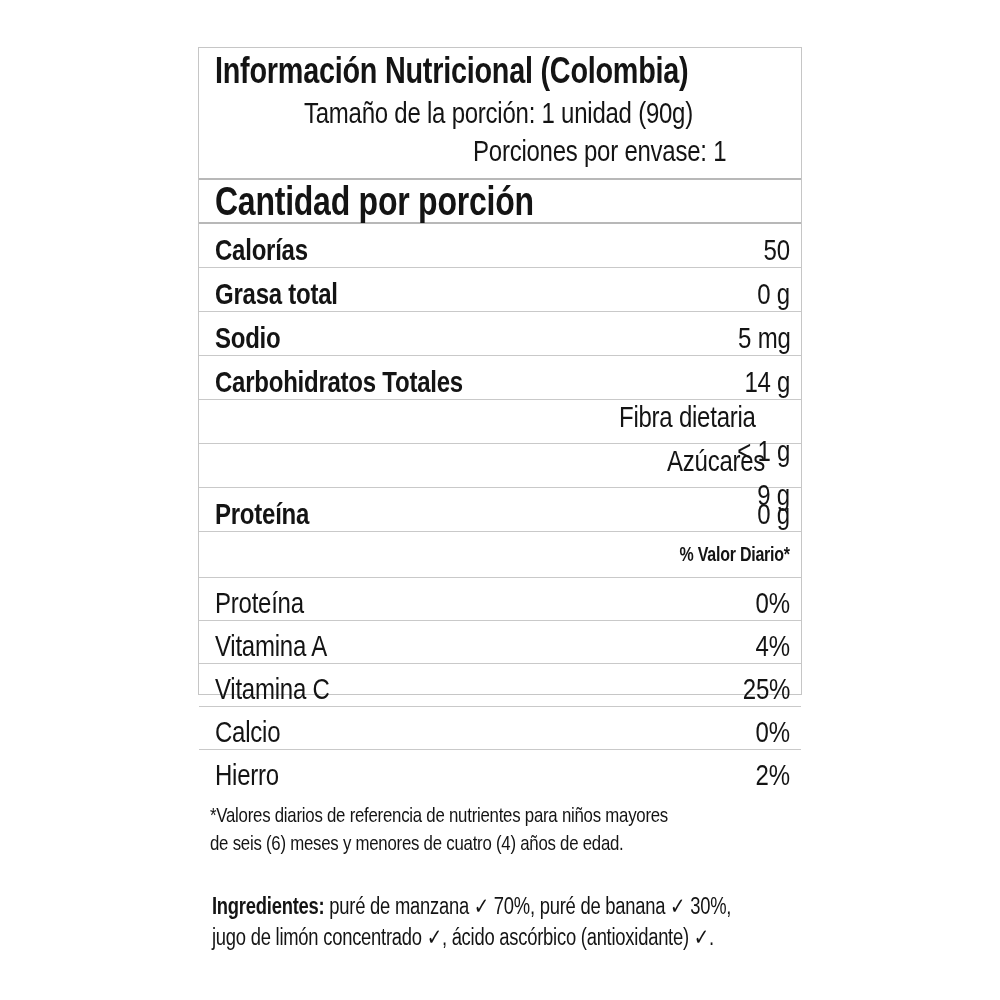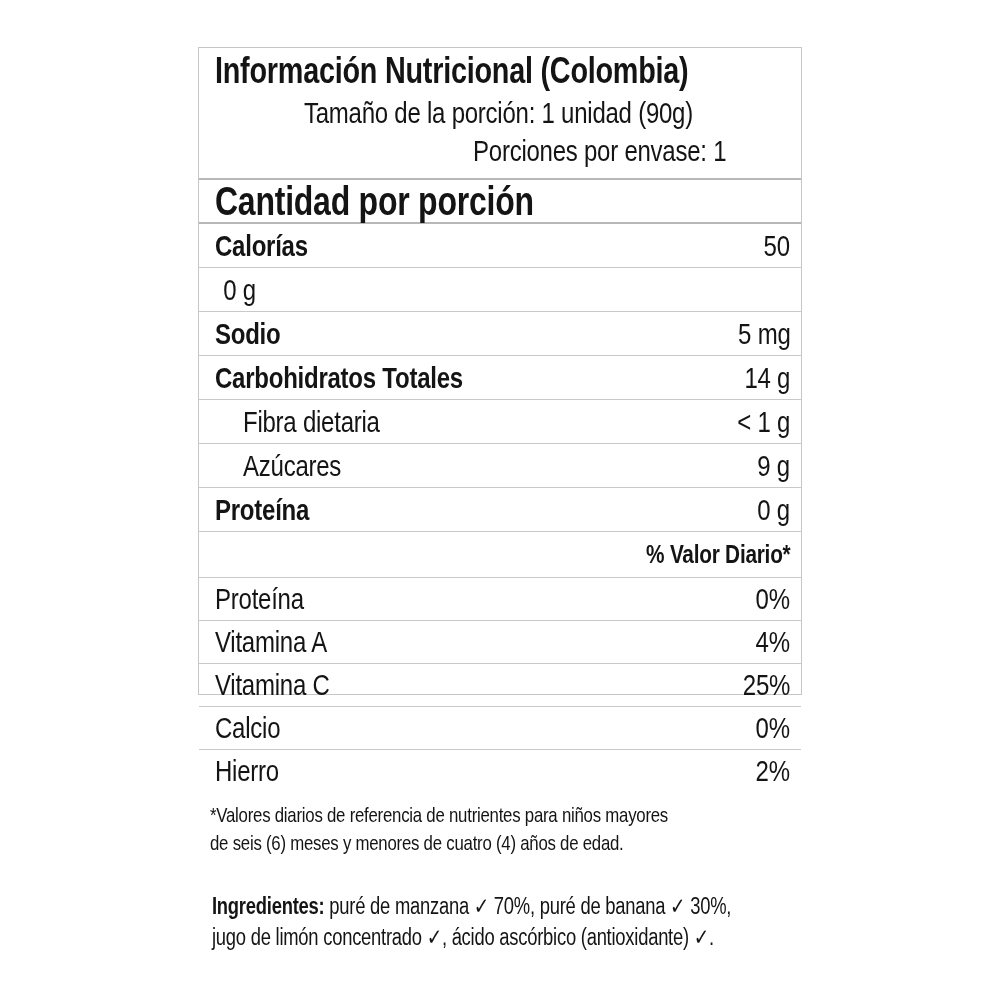--- a/index.html
+++ b/index.html
@@ -53,29 +53,29 @@
   .amount-header {
     font-size: 40px;
     font-weight: 700;
     height: 42px;
     display: flex;
     align-items: center;
   }
   .row {
     display: flex;
     justify-content: space-between;
-    align-items: center;
+    align-items: flex-end;
     height: 44px;
     font-size: 30px;
     border-bottom: 1px solid #c9c9c9;
   }
   .row .nm b, .bold-nm { font-weight: 700; }
-  .row.indent { padding-left: 44px; }
+  .row.indent { padding-left: 44px; flex-direction: column; }
   .dv-header {
-    font-size: 26px;
+    font-size: 20px;
     font-weight: 700;
     height: 46px;
     display: flex;
     align-items: center;
     justify-content: flex-end;
     border-bottom: 1px solid #c9c9c9;
   }
   .row.prow { height: 43px; }
   .row.last { height: 42px; border-bottom: none; }
 
@@ -119,20 +119,21 @@
       <span class="cx">Cantidad por porción</span>
     </div>
 
     <div class="div-strong"></div>
 
     <div class="row tpad">
       <span class="nm"><span class="cx bold-nm">Calorías</span></span>
       <span class="val"><span class="cx cxr">50</span></span>
     </div>
     <div class="row tpad">
+      <span class="nm"><span class="cx bold-nm">Grasa total</span></span>
       <span class="val"><span class="cx cxr">0 g</span></span>
     </div>
     <div class="row tpad">
       <span class="nm"><span class="cx bold-nm">Sodio</span></span>
       <span class="val"><span class="cx cxr">5 mg</span></span>
     </div>
     <div class="row tpad">
       <span class="nm"><span class="cx bold-nm">Carbohidratos Totales</span></span>
       <span class="val"><span class="cx cxr">14 g</span></span>
     </div>

